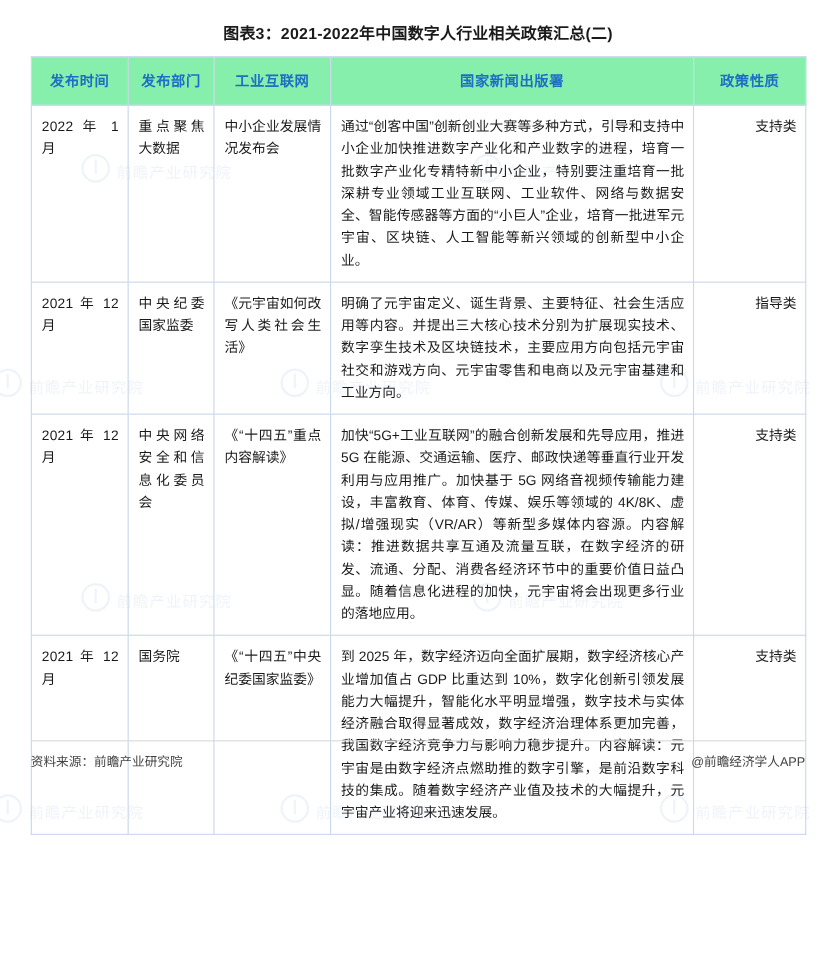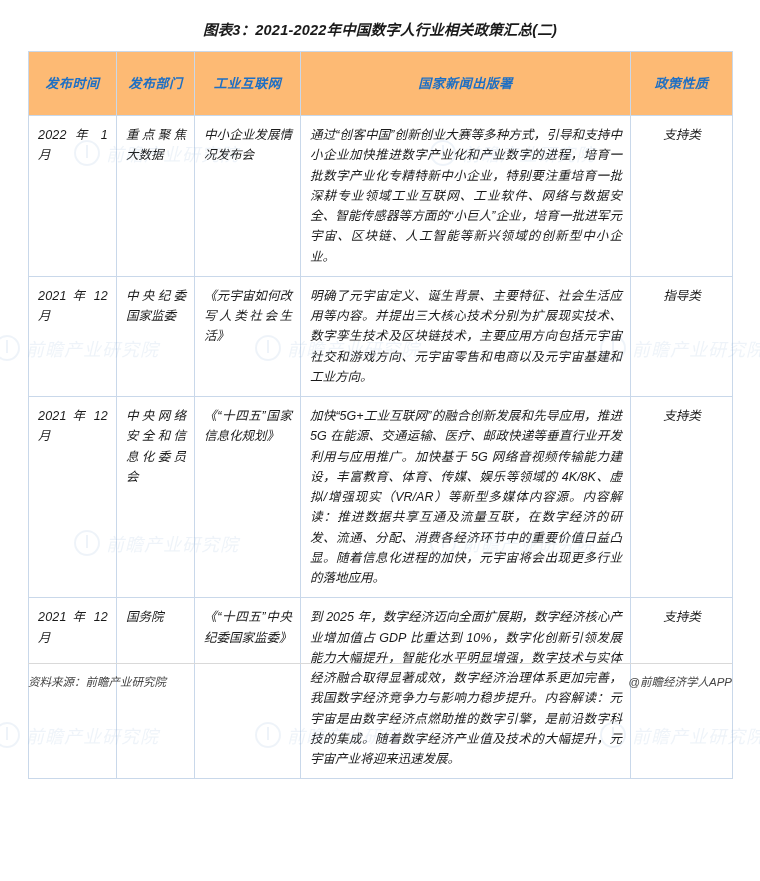--- a/index.html
+++ b/index.html
@@ -14,21 +14,20 @@
     color: #1a1a1a;
     position: relative;
     overflow: hidden;
   }
   .page {
     position: relative;
     width: 760px;
     height: 719px;
     box-sizing: border-box;
     padding: 14px 28px 0 28px;
-    font-style: italic;
   }
   .chart-title {
     text-align: center;
     font-size: 14.5px;
     font-weight: bold;
     color: #1a1a1a;
     letter-spacing: 0.2px;
     margin: 4px 0 12px 0;
   }
   table.policy-table {
@@ -38,75 +37,75 @@
     font-size: 12.5px;
   }
   table.policy-table th,
   table.policy-table td {
     border: 1px solid #c9d8ea;
     vertical-align: top;
     padding: 9px 8px 9px 9px;
     line-height: 1.62;
   }
   table.policy-table thead th {
-    background: #fdba74;
+    background: #86efac;
     color: #1e6fc4;
     font-weight: bold;
     text-align: center;
     vertical-align: middle;
     font-size: 13px;
-    padding: 21px 4px;
+    padding: 11px 4px;
     letter-spacing: 0.5px;
   }
   col.c-time   { width: 88px; }
   col.c-dept   { width: 78px; }
   col.c-name   { width: 106px; }
   col.c-detail { width: 330px; }
   col.c-type   { width: 102px; }
 
   td.cell-time, td.cell-dept, td.cell-name {
     text-align: justify;
     text-align-last: left;
   }
   td.cell-time { letter-spacing: 0.2px; margin-left: 25px; }
   td.cell-detail {
     text-align: justify;
     text-justify: inter-ideograph;
   }
-  td.cell-type { text-align: center; }
+  td.cell-type { text-align: right; }
 
   .footer {
     position: absolute;
     left: 28px;
     right: 28px;
-    bottom: 20px;
+    bottom: 10px;
     height: 36px;
     border-top: 1px solid #d9d9d9;
     padding-top: 9px;
     box-sizing: border-box;
     display: flex;
     justify-content: space-between;
     align-items: flex-start;
     font-size: 11.5px;
     color: #555;
   }
   .footer .source { color: #444; }
   .footer .brand { color: #444; }
 
   
   .wm {
     position: absolute;
     pointer-events: none;
     opacity: 0.12;
     display: flex;
-    align-items: center;
+    align-items: flex-end;
     gap: 6px;
     white-space: nowrap;
     color: #7ea6cf;
-    font-size: 18px;
+    font-size: 14px;
     letter-spacing: 1px;
   }
   .wm .wm-logo {
     width: 22px;
     height: 22px;
     border-radius: 50%;
     border: 2px solid #7ea6cf;
     position: relative;
     flex: 0 0 auto;
   }
@@ -166,21 +165,21 @@
       <tr>
         <td class="cell-time">2021 年 12 月</td>
         <td class="cell-dept">中央纪委国家监委</td>
         <td class="cell-name">《元宇宙如何改写人类社会生活》</td>
         <td class="cell-detail">明确了元宇宙定义、诞生背景、主要特征、社会生活应用等内容。并提出三大核心技术分别为扩展现实技术、数字孪生技术及区块链技术，主要应用方向包括元宇宙社交和游戏方向、元宇宙零售和电商以及元宇宙基建和工业方向。</td>
         <td class="cell-type">指导类</td>
       </tr>
       <tr>
         <td class="cell-time">2021 年 12 月</td>
         <td class="cell-dept">中央网络安全和信息化委员会</td>
-        <td class="cell-name">《“十四五”国家信息化规划》</td>
+        <td class="cell-name">《“十四五”重点内容解读》</td>
         <td class="cell-detail">加快“5G+工业互联网”的融合创新发展和先导应用，推进 5G 在能源、交通运输、医疗、邮政快递等垂直行业开发利用与应用推广。加快基于 5G 网络音视频传输能力建设，丰富教育、体育、传媒、娱乐等领域的 4K/8K、虚拟/增强现实（VR/AR）等新型多媒体内容源。内容解读：推进数据共享互通及流量互联，在数字经济的研发、流通、分配、消费各经济环节中的重要价值日益凸显。随着信息化进程的加快，元宇宙将会出现更多行业的落地应用。</td>
         <td class="cell-type">支持类</td>
       </tr>
       <tr>
         <td class="cell-time">2021 年 12 月</td>
         <td class="cell-dept">国务院</td>
         <td class="cell-name">《“十四五”中央纪委国家监委》</td>
         <td class="cell-detail">到 2025 年，数字经济迈向全面扩展期，数字经济核心产业增加值占 GDP 比重达到 10%，数字化创新引领发展能力大幅提升，智能化水平明显增强，数字技术与实体经济融合取得显著成效，数字经济治理体系更加完善，我国数字经济竞争力与影响力稳步提升。内容解读：元宇宙是由数字经济点燃助推的数字引擎，是前沿数字科技的集成。随着数字经济产业值及技术的大幅提升，元宇宙产业将迎来迅速发展。</td>
         <td class="cell-type">支持类</td>
       </tr>

